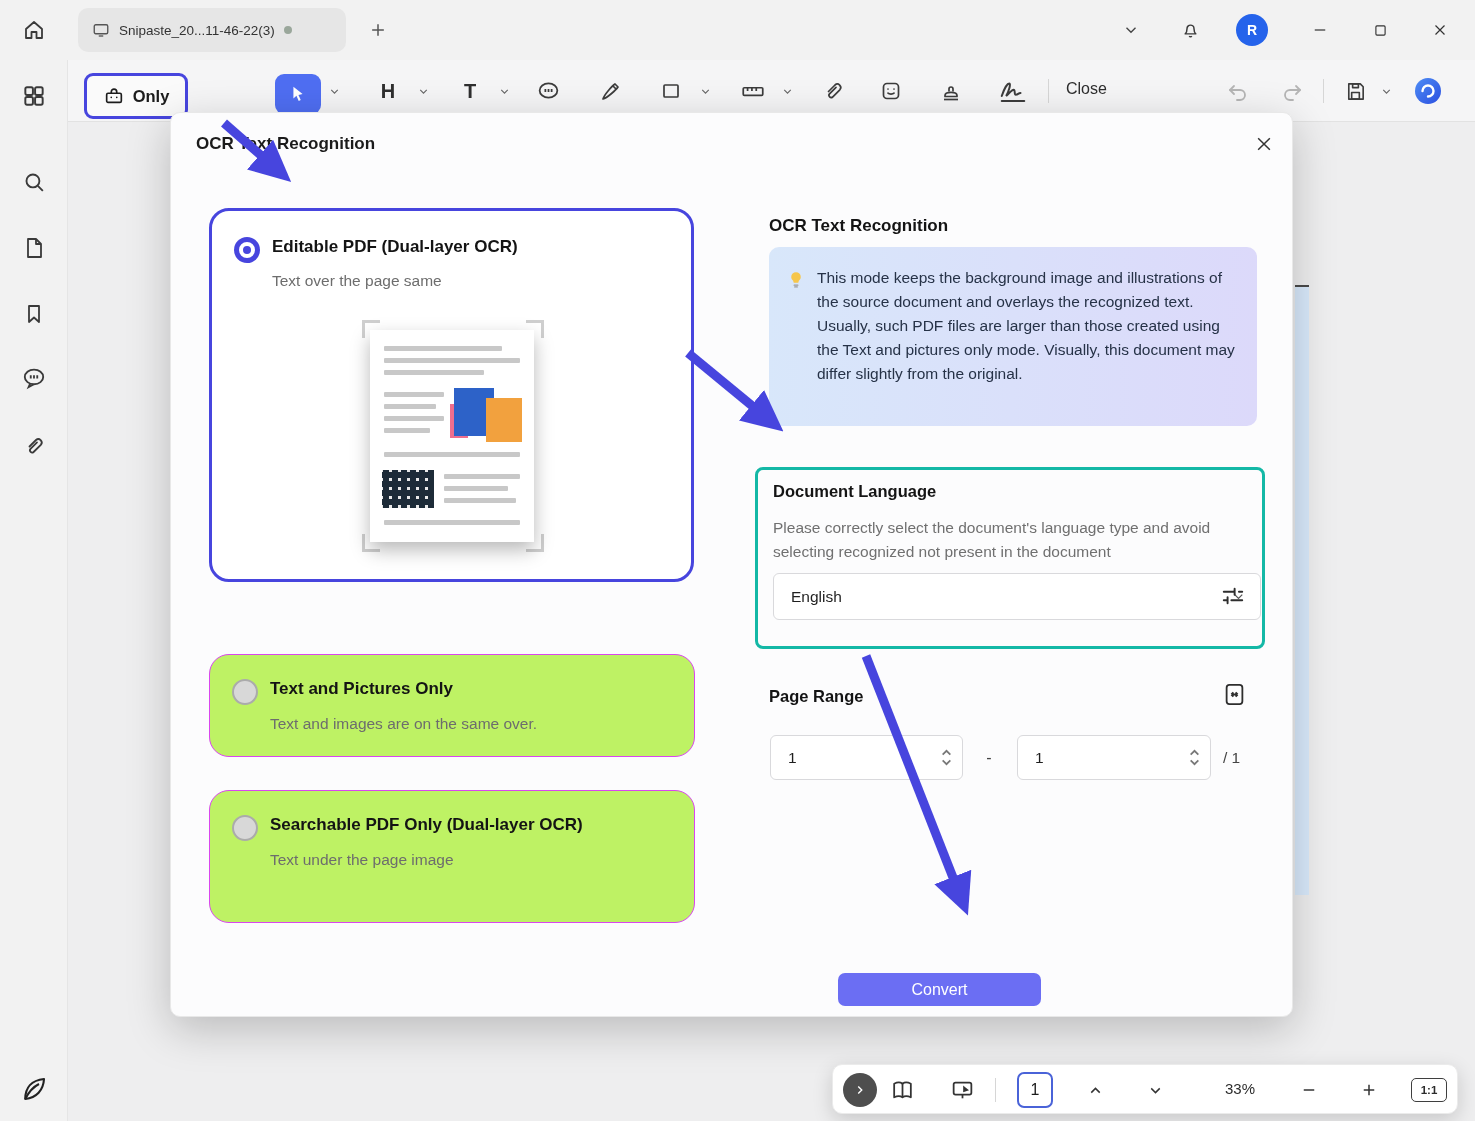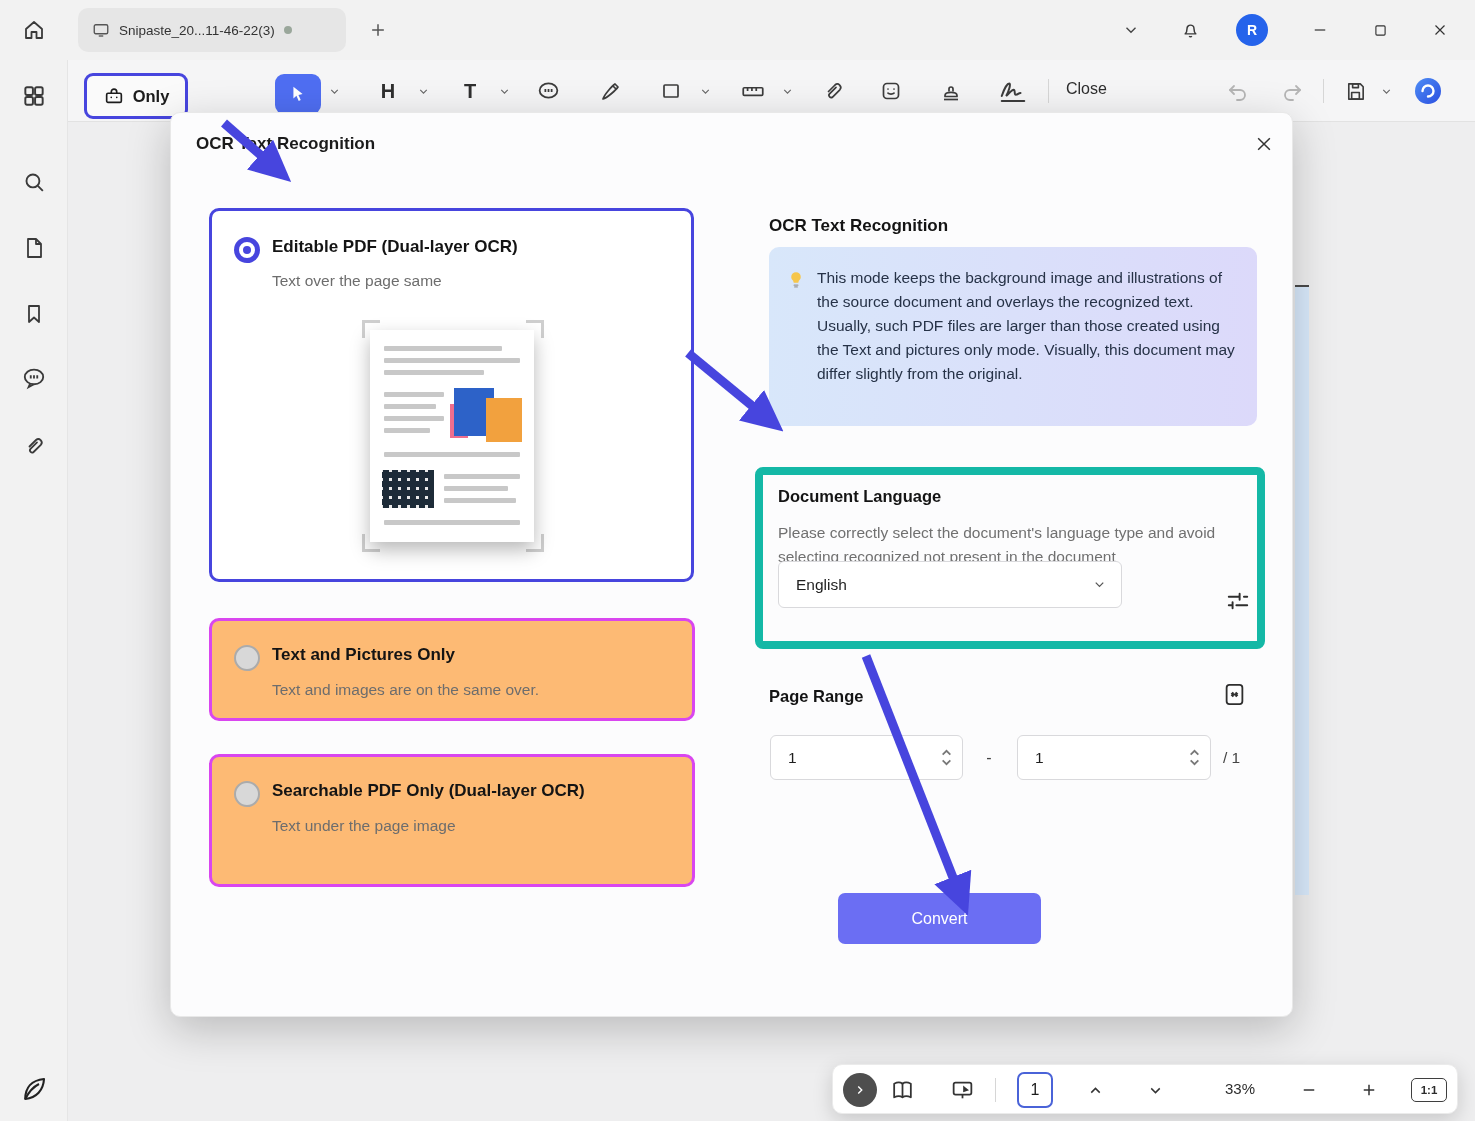--- a/index.html
+++ b/index.html
@@ -41,23 +41,23 @@
   
   .canvas { left:68px; top:122px; width:1407px; height:999px; background:#eeeeef; }
   .doc-strip { left:1227px; top:163px; width:14px; height:610px; background:#d9eafc; border-top:2px solid #4a4a4a; }
 
   
   .dialog { left:170px; top:112px; width:1123px; height:905px; background:#fcfcfd; border:1px solid #e8e8e8;
             border-radius:10px; box-shadow:0 12px 44px rgba(0,0,0,.22); z-index:40; }
   .dlg-title { left:25px; top:21px; font-size:17px; font-weight:600; color:#1b1b1b; }
   .dlg-close { left:1078px; top:16px; width:30px; height:30px; background:none; border:none; cursor:pointer; }
 
-  .opt { border-radius:10px; }
+  .opt { border-radius:20px; }
   .opt-selected { border:3px solid #4745de; background:#ffffff; }
-  .opt-plain { background:#fdba74; border:3px solid #d946ef; }
+  .opt-plain { background:#bef264; border:1px solid #d946ef;margin-top:36px; }
   .opt-label { left:60px; top:26px; font-size:17px; font-weight:700; color:#141414; }
   .opt-desc  { left:60px; top:61px; font-size:15.5px; color:#6d6d6d; }
   .radio-on { left:22px; top:26px; width:26px; height:26px; border-radius:50%; background:#4745de; position:absolute; }
   .radio-on::after { content:""; position:absolute; inset:5px; border:4px solid #fff; background:#4745de; border-radius:50%; }
   .radio-off { left:22px; top:24px; width:26px; height:26px; border-radius:50%; background:#d8d8d8; border:2px solid #ababab; position:absolute; }
 
   .preview { left:150px; top:115px; width:182px; height:222px; }
   .pv-page { position:absolute; left:8px; top:4px; width:164px; height:212px; background:#fff;
              box-shadow:0 8px 18px rgba(0,0,0,.28); }
   .pv-bar { position:absolute; height:5px; background:#c8c8c8; border-radius:1px; }
@@ -70,21 +70,21 @@
   .c-tl { left:0; top:-6px; border-left-width:3px; border-top-width:3px; }
   .c-tr { right:0; top:-6px; border-right-width:3px; border-top-width:3px; }
   .c-bl { left:0; bottom:-4px; border-left-width:3px; border-bottom-width:3px; }
   .c-br { right:0; bottom:-4px; border-right-width:3px; border-bottom-width:3px; }
 
   .panel-heading { left:598px; top:103px; font-size:17px; font-weight:700; color:#141414; }
   .info-box { left:598px; top:134px; width:488px; height:179px; border-radius:10px;
               background:linear-gradient(92deg,#d8e7fa 0%, #dcd9fa 100%); }
   .info-text { position:absolute; left:48px; top:19px; right:18px; font-size:15.5px; line-height:24px; color:#263247; }
 
-  .lang-box { left:584px; top:354px; width:510px; height:182px; border:8px solid #14b8a6; border-radius:8px; }
+  .lang-box { left:584px; top:354px; width:510px; height:182px; border:3px solid #14b8a6; border-radius:8px; }
   .section-title { font-size:16.5px; font-weight:700; color:#141414; }
   .lang-desc { position:absolute; left:15px; top:46px; width:458px; font-size:15.5px; line-height:24px; color:#707070; }
   .select { background:#fff; border:1px solid #d9d9dc; border-radius:6px; display:flex; align-items:center;
             justify-content:space-between; padding:0 14px 0 17px; cursor:pointer; }
   .select-val { font-size:15.5px; color:#1f1f1f; }
   .num-input { background:#fff; border:1px solid #d9d9dc; border-radius:6px; display:flex; align-items:center;
                justify-content:space-between; padding:0 10px 0 17px; cursor:text; }
   .num-val { font-size:15.5px; color:#1f1f1f; }
   .stepper { display:flex; flex-direction:column; gap:3px; cursor:pointer; }
   .scope-select { background:#f1f1f3; border:none; border-radius:6px; }
@@ -470,21 +470,21 @@
           <path d="M12 3.5 a5.2 5.2 0 0 1 5.2 5.2 c0 2-1.1 3.1-2.1 4.2 l-.6 2.1 h-5 l-.6-2.1 c-1-1.1-2.1-2.2-2.1-4.2 A5.2 5.2 0 0 1 12 3.5 z" fill="#f6c64b"></path>
           <path d="M10 17.6 h4 M10.6 19.6 h2.8" stroke="#9a9a9a" stroke-width="1.4" fill="none" stroke-linecap="round"></path>
         </svg>
     </span>
     <div class="info-text">This mode keeps the background image and illustrations of the source document and overlays the recognized text. Usually, such PDF files are larger than those created using the Text and pictures only mode. Visually, this document may differ slightly from the original.</div>
   </div>
 
   <div class="lang-box abs">
     <div class="section-title abs" style="left:15px;top:12px">Document Language</div>
     <div class="lang-desc">Please correctly select the document's language type and avoid selecting recognized not present in the document</div>
-    <div class="select abs" style="left:15px;top:86px;width:344px;height:47px">
+    <div class="select abs" style="left:15px;top:103px;width:488px;height:47px">
       <span class="select-val">English</span>
       <span>
           <svg width="15" height="15" viewBox="0 0 24 24" fill="none" stroke="#555" stroke-width="2">
             <path d="M6 9 l6 6 6-6"></path>
           </svg>
         </span>
     </div>
     <span class="abs" style="left:462px;top:113px;cursor:pointer">
       <span><svg width="26" height="26" viewBox="0 0 24 24" fill="none" stroke="#2e2e2e" stroke-width="1.8" stroke-linecap="round">
             <path d="M3.5 8 h9 M17.5 8 h3 M13.5 5.2 v5.6"></path>
@@ -528,21 +528,21 @@
       <span>
           <svg width="11" height="7" viewBox="0 0 10 6" fill="none" stroke="#777" stroke-width="1.6">
             <path d="M1.5 1 L5 4.5 L8.5 1"></path>
           </svg>
         </span>
     </span>
   </div>
   <div class="range-total abs flexc" style="left:1052px;top:622px;height:45px">/ 1</div>
 
 
-  <button class="btn btn-convert abs" style="left:667px;top:780px;width:203px;height:51px">Convert</button>
+  <button class="btn btn-convert abs" style="left:667px;top:860px;width:203px;height:33px">Convert</button>
 </div>
 
 <svg class="arrows abs" width="1475" height="1121" viewBox="0 0 1475 1121">
   <defs>
     <marker id="ah" markerWidth="4.6" markerHeight="4.4" refX="3.1" refY="2.2" orient="auto">
       <path d="M0,0 L4.6,2.2 L0,4.4 Z" fill="#4745DE"></path>
     </marker>
   </defs>
   <line x1="224" y1="123" x2="281" y2="173" stroke="#4745DE" stroke-width="9" marker-end="url(#ah)"></line>
   <line x1="688" y1="353" x2="773" y2="423" stroke="#4745DE" stroke-width="9" marker-end="url(#ah)"></line>

